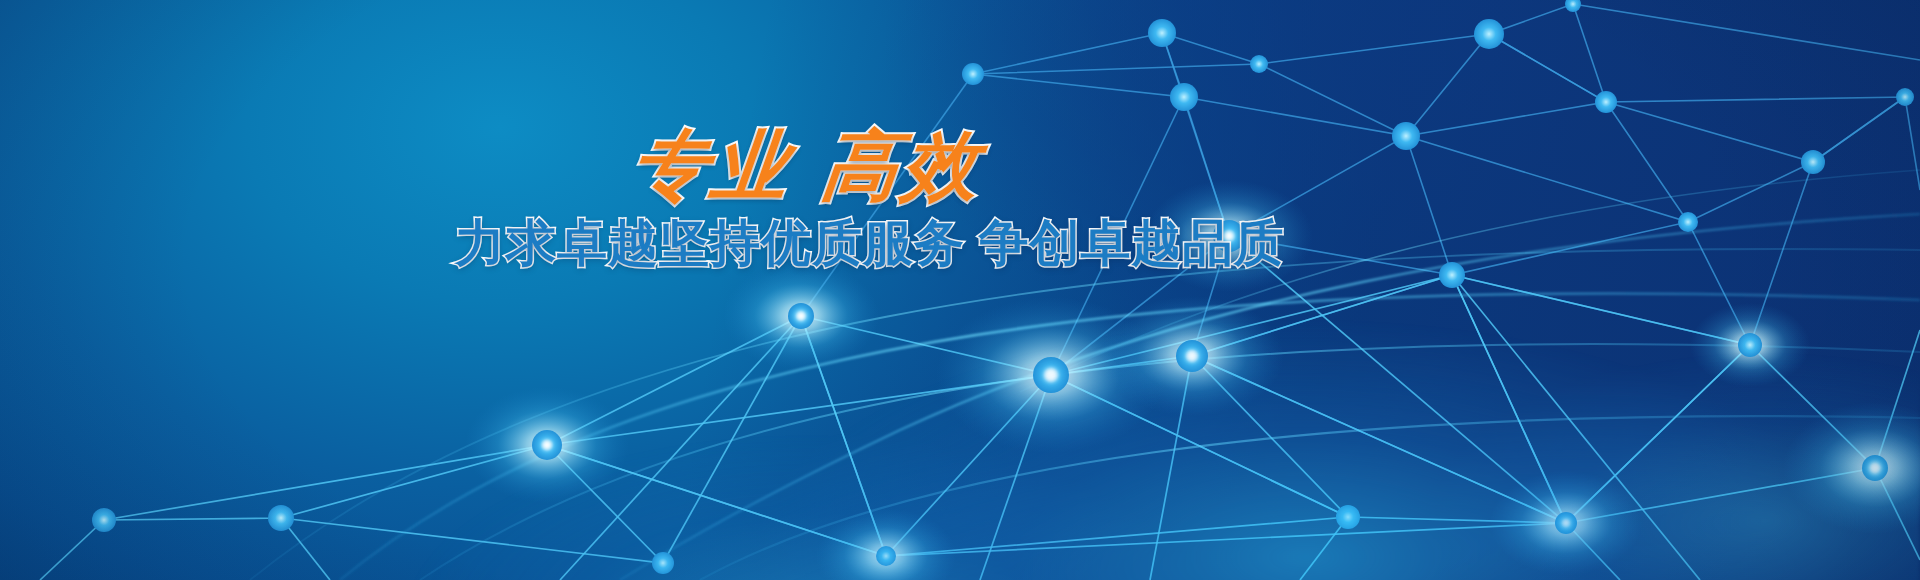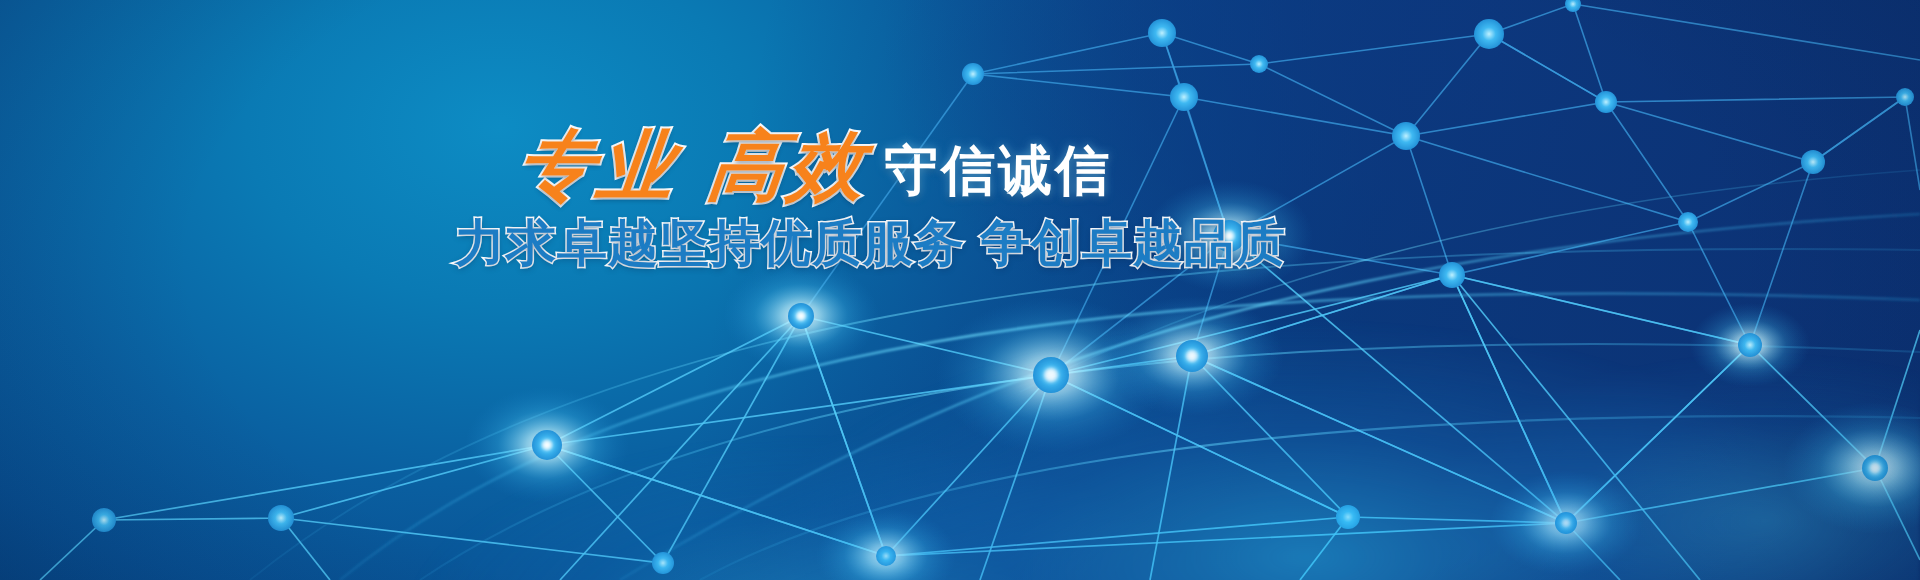--- a/index.html
+++ b/index.html
@@ -86,21 +86,21 @@
     letter-spacing:3px;
     color:#ffffff;
     text-shadow:
       0 0 10px rgba(120,210,255,0.65),
       0 2px 6px rgba(2,30,65,0.5);
     padding-bottom:6px;
   }
   .subline{
     margin:12px 0 0 0;
     white-space:nowrap;
-    font-family:Liberation Sans, sans-serif;
+    font-family:Liberation Serif, serif;
     font-weight:700;
     font-size:50px;
     letter-spacing:1px;
     line-height:1.1;
     color:#1c7cc4;
     -webkit-text-stroke:3px #ffffff;
     paint-order:stroke fill;
     text-shadow:0 2px 6px rgba(2,30,65,0.35);
   }
 </style>
@@ -249,18 +249,17 @@
       <circle cx="1566" cy="523" r="4"></circle>
     </g>
   </svg>
 
   <div class="bg-glow-bottom"></div>
   <div class="bg-vignette"></div>
 
   <div class="copy">
     <div class="headline">
       <span class="hl-accent">专业 高效</span>
-      <span class="hl-plain">守信诚信</span>
     </div>
     <div class="subline">力求卓越坚持优质服务  争创卓越品质</div>
   </div>
 
 </div>
 
 </body></html>

